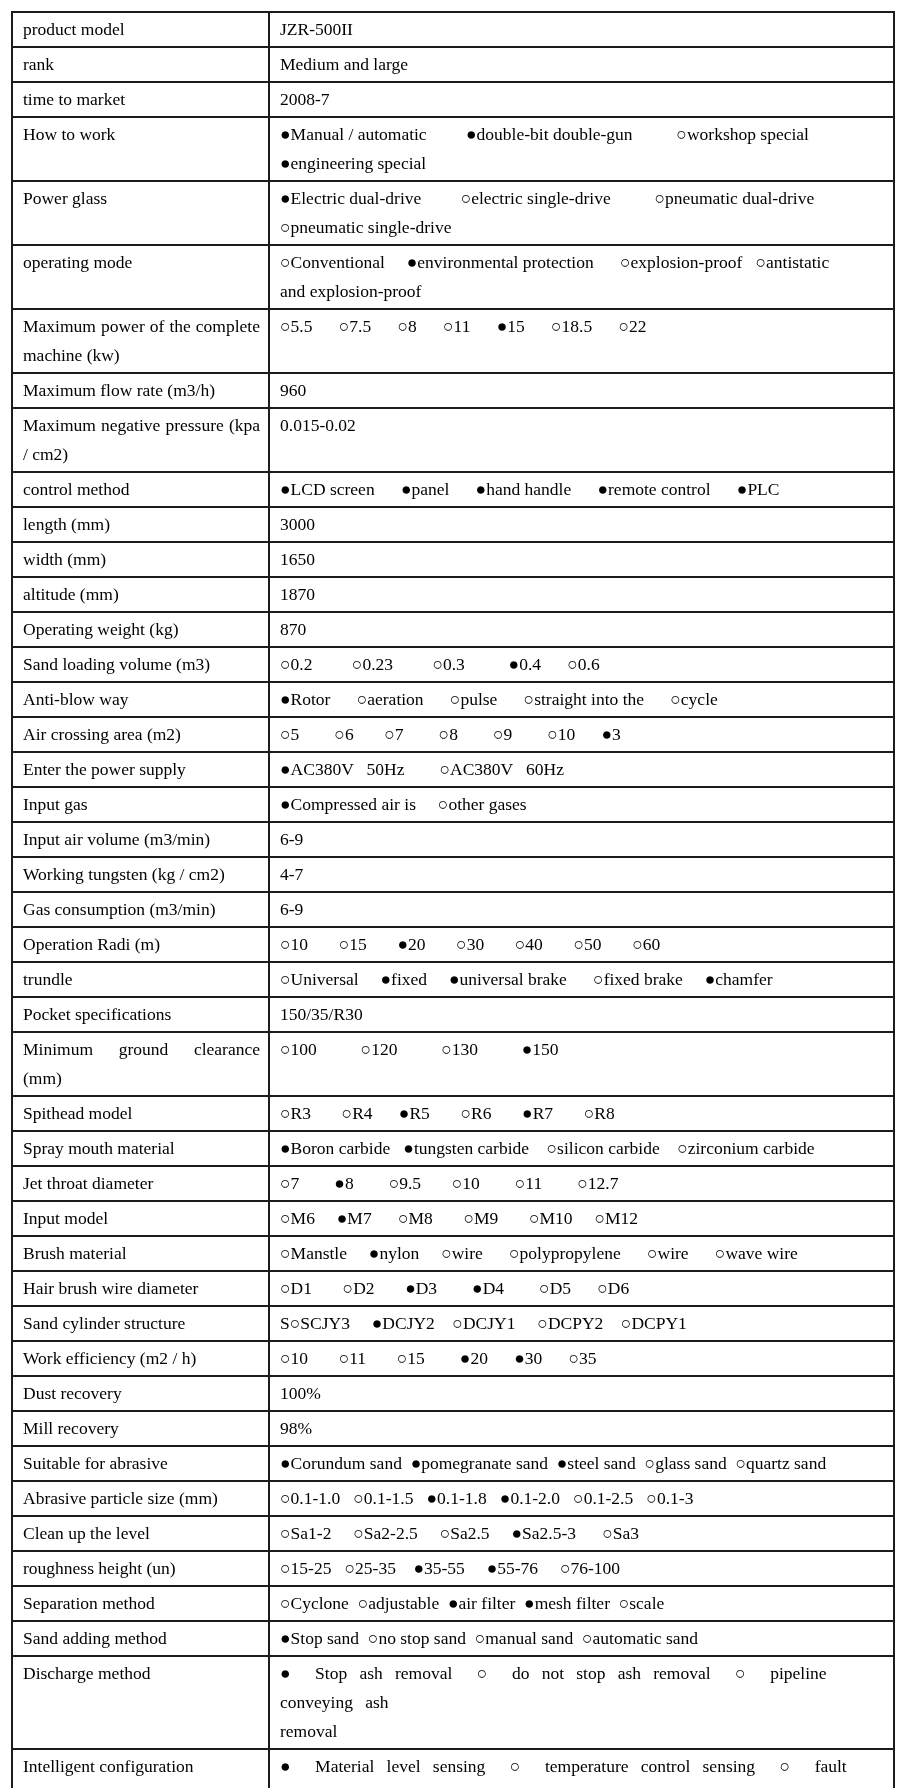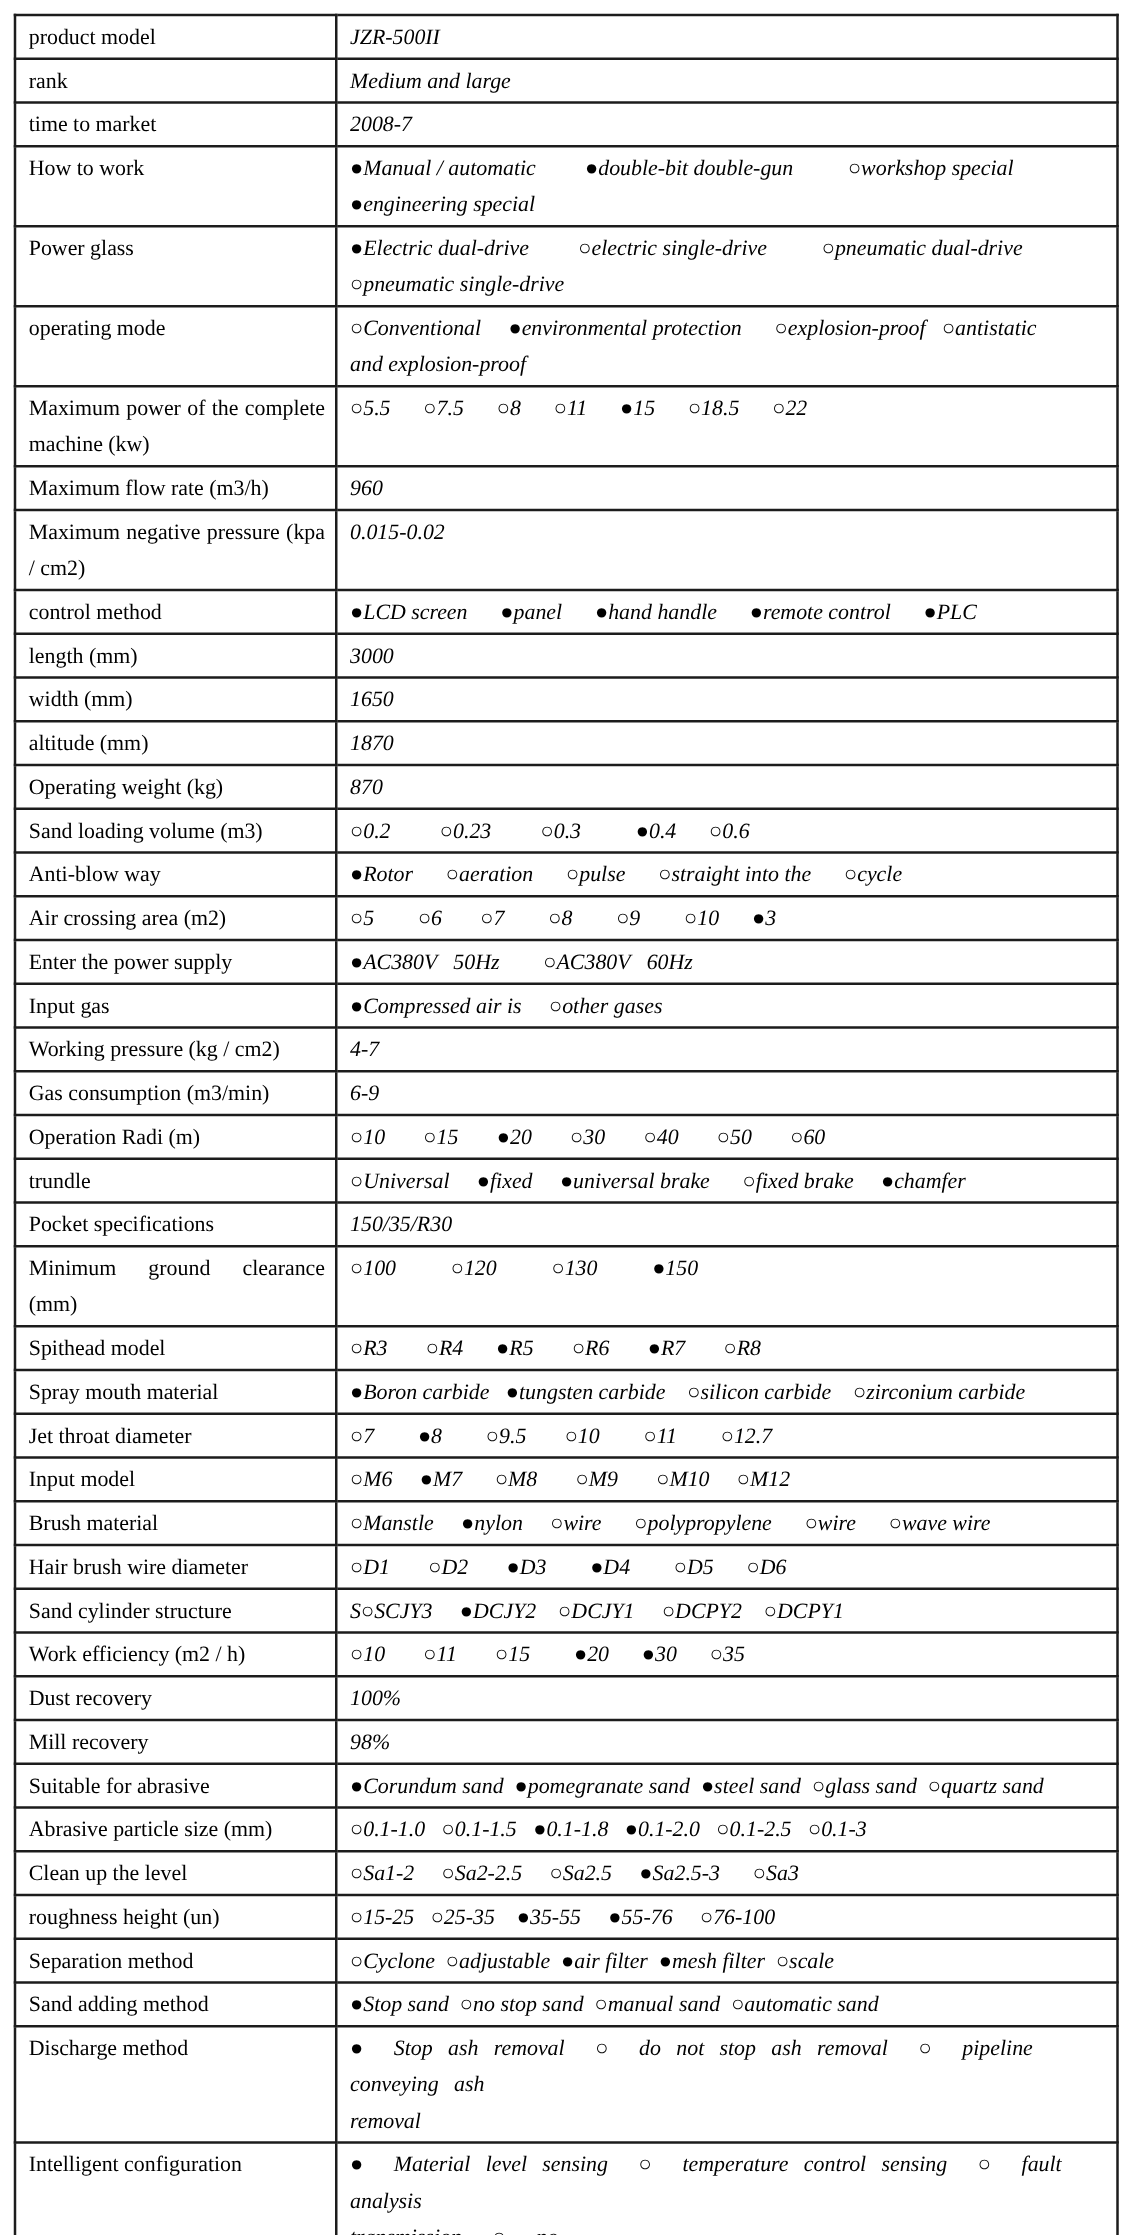--- a/index.html
+++ b/index.html
@@ -33,21 +33,20 @@
     padding: 2px 8px 2px 10px;
     overflow: hidden;
   }
   td.label {
     text-align: justify;
     padding-right: 10px;
   }
   td.value {
     white-space: pre-wrap;
     padding-left: 13px;
-    font-style: italic;
   }
   td.value.spread {
     word-spacing: 0.45em;
   }
 </style>
 </head>
 <body>
 
 <div class="sheet">
   <table class="spec">
@@ -129,21 +128,25 @@
         </tr>
         <tr>
           <td class="label">Enter the power supply</td>
           <td class="value">●AC380V   50Hz        ○AC380V   60Hz</td>
         </tr>
         <tr>
           <td class="label">Input gas</td>
           <td class="value">●Compressed air is     ○other gases</td>
         </tr>
         <tr>
-          <td class="label">Working pressure (kg / cm2)</td>
+          <td class="label">Input air volume (m3/min)</td>
+          <td class="value">6-9</td>
+        </tr>
+        <tr>
+          <td class="label">Working tungsten (kg / cm2)</td>
           <td class="value">4-7</td>
         </tr>
         <tr>
           <td class="label">Gas consumption (m3/min)</td>
           <td class="value">6-9</td>
         </tr>
         <tr>
           <td class="label">Operation Radi (m)</td>
           <td class="value">○10       ○15       ●20       ○30       ○40       ○50       ○60</td>
         </tr>

